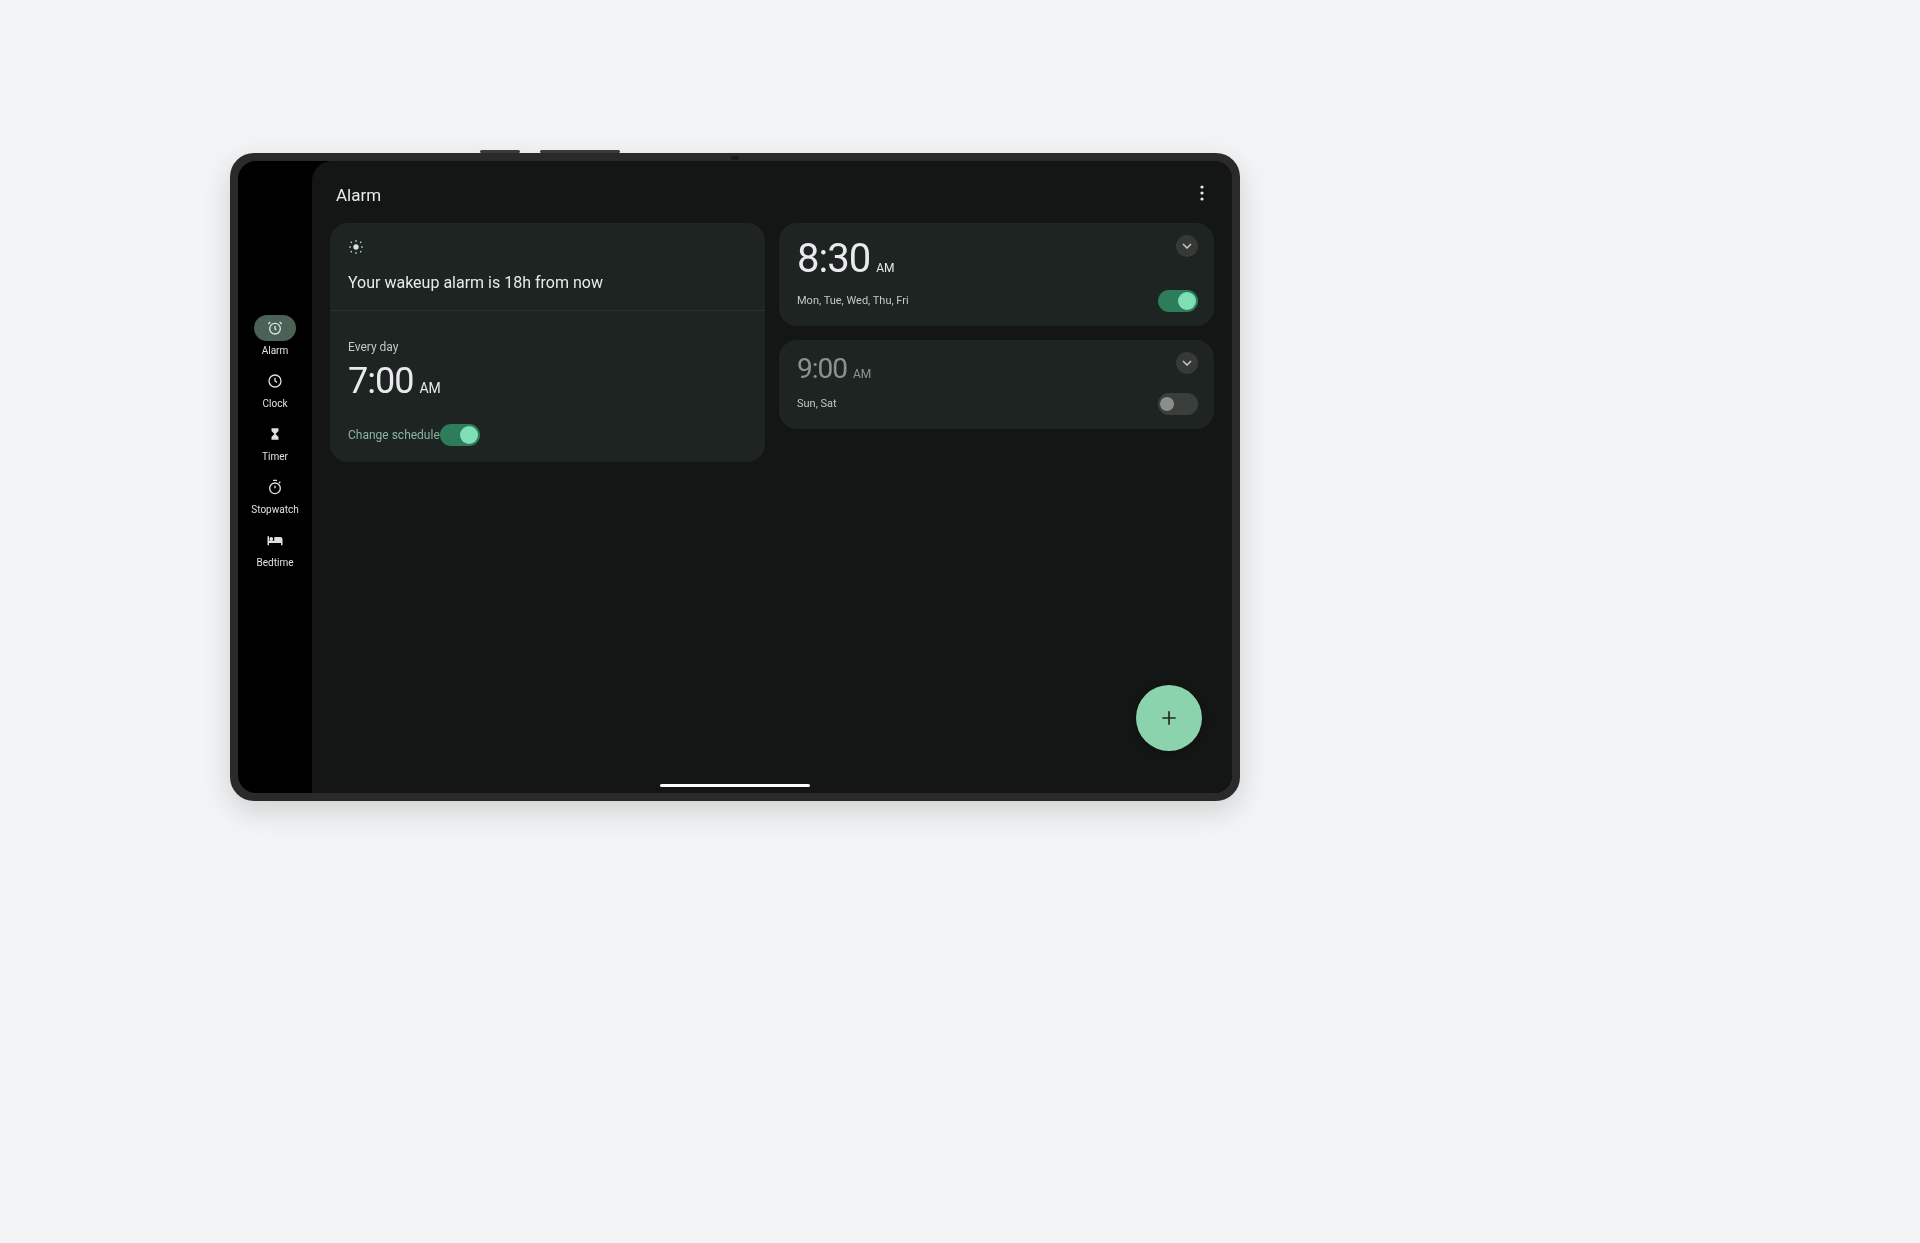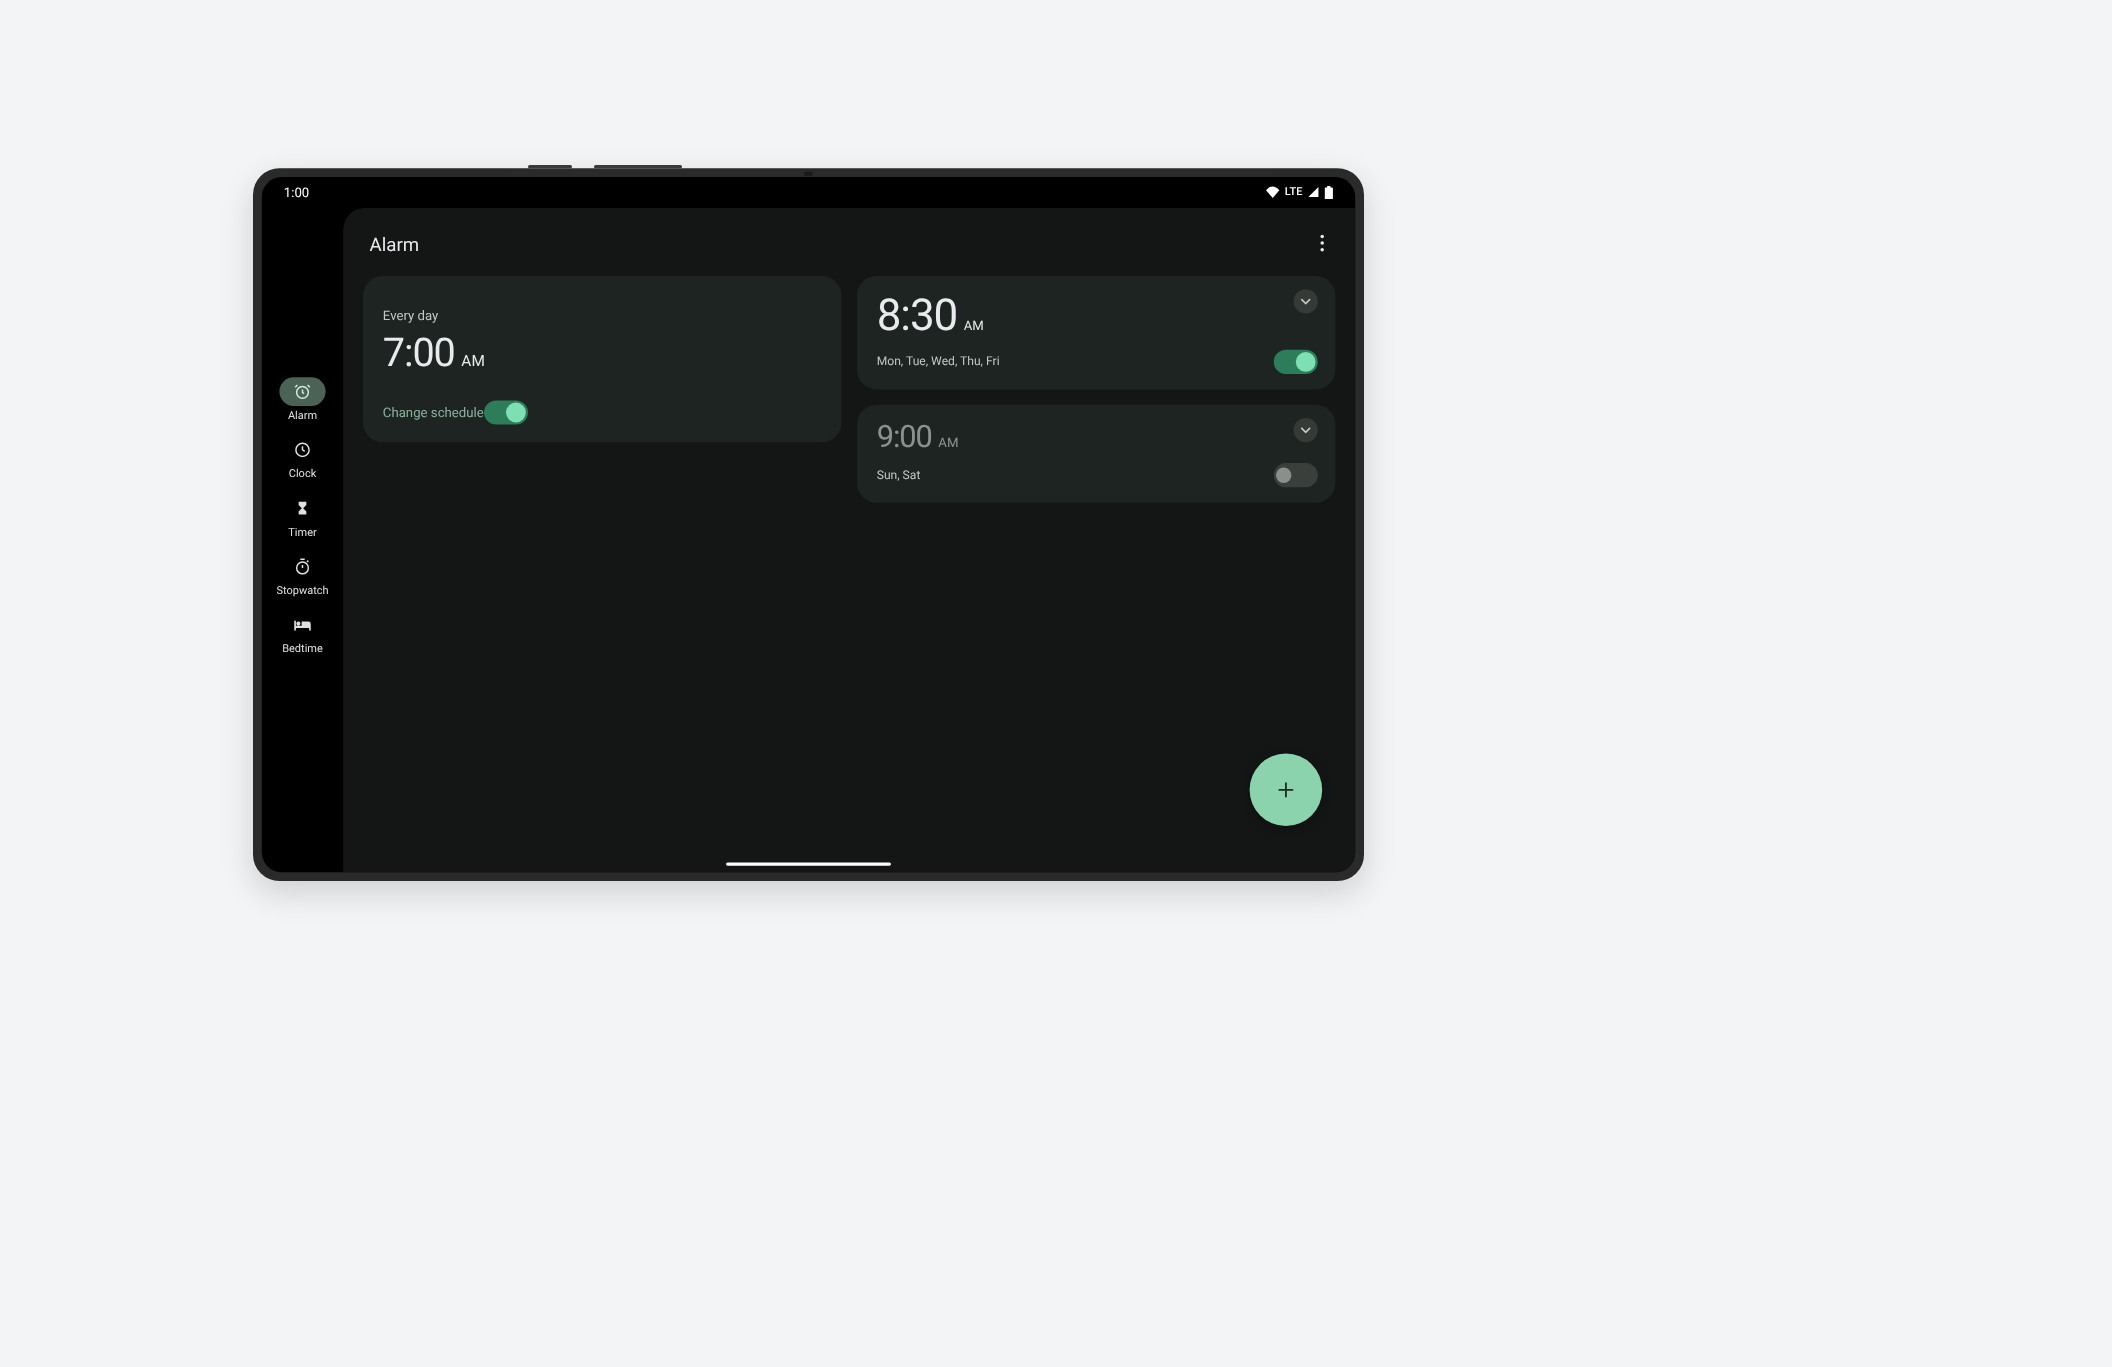--- a/index.html
+++ b/index.html
@@ -268,35 +268,20 @@
 
 <div class="tablet-frame">
   <div class="tablet-top-buttons">
     <div class="tablet-btn"></div>
     <div class="tablet-btn long"></div>
   </div>
   <div class="tablet-camera"></div>
 
   <div class="screen">
 
-    <div class="status-bar">
-      <span>1:00</span>
-      <div class="status-right">
-        <svg width="14" height="11" viewBox="0 0 24 20" fill="#fff">
-            <path d="M12 20l11-13C19 3 15.5 1 12 1S5 3 1 7l11 13z"></path>
-          </svg>
-        <span style="font-size:10px;font-weight:500;">LTE</span>
-        <svg width="12" height="11" viewBox="0 0 24 24" fill="#fff">
-            <path d="M2 22h20V2L2 22z"></path>
-          </svg>
-        <svg width="8" height="12" viewBox="0 0 10 16" fill="#fff">
-            <path d="M3 0h4v2h2a1 1 0 011 1v12a1 1 0 01-1 1H1a1 1 0 01-1-1V3a1 1 0 011-1h2V0z"></path>
-          </svg>
-      </div>
-    </div>
 
     <div class="app-body">
 
       <div class="nav-rail">
         <div class="nav-item">
           <div class="nav-icon-wrap active">
             <svg width="16" height="16" viewBox="0 0 24 24" fill="none" stroke="#d5e8dd" stroke-width="2">
                 <circle cx="12" cy="13" r="8"></circle>
                 <path d="M12 9v4l2 2M5 3L2 6M22 6l-3-3"></path>
               </svg>
@@ -348,20 +333,31 @@
                 <circle cx="2" cy="8" r="1.6"></circle>
                 <circle cx="2" cy="14" r="1.6"></circle>
               </svg>
           </div>
         </div>
 
         <div class="cards-row">
 
           <div class="col">
             <div class="card">
+              <div class="wakeup-top">
+                <div class="sun-icon">
+                  <svg width="16" height="16" viewBox="0 0 24 24" fill="#cfe8db">
+                      <circle cx="12" cy="12" r="4"></circle>
+                      <g stroke="#cfe8db" stroke-width="2">
+                        <path d="M12 2v2M12 20v2M4 12H2M22 12h-2M5.6 5.6L4.2 4.2M19.8 19.8l-1.4-1.4M5.6 18.4l-1.4 1.4M19.8 4.2l-1.4 1.4"></path>
+                      </g>
+                    </svg>
+                </div>
+                <div class="wakeup-text">Your wakeup alarm is 18h from now</div>
+              </div>
               <div class="wakeup-bottom">
                 <div class="schedule-label">Every day</div>
                 <div class="time-row">
                   <span class="time-big">7:00</span>
                   <span class="time-ampm">AM</span>
                 </div>
                 <div class="card-footer-row">
                   <span class="change-link">Change schedule</span>
                   <div class="toggle on">
                     <div class="toggle-knob"></div>

